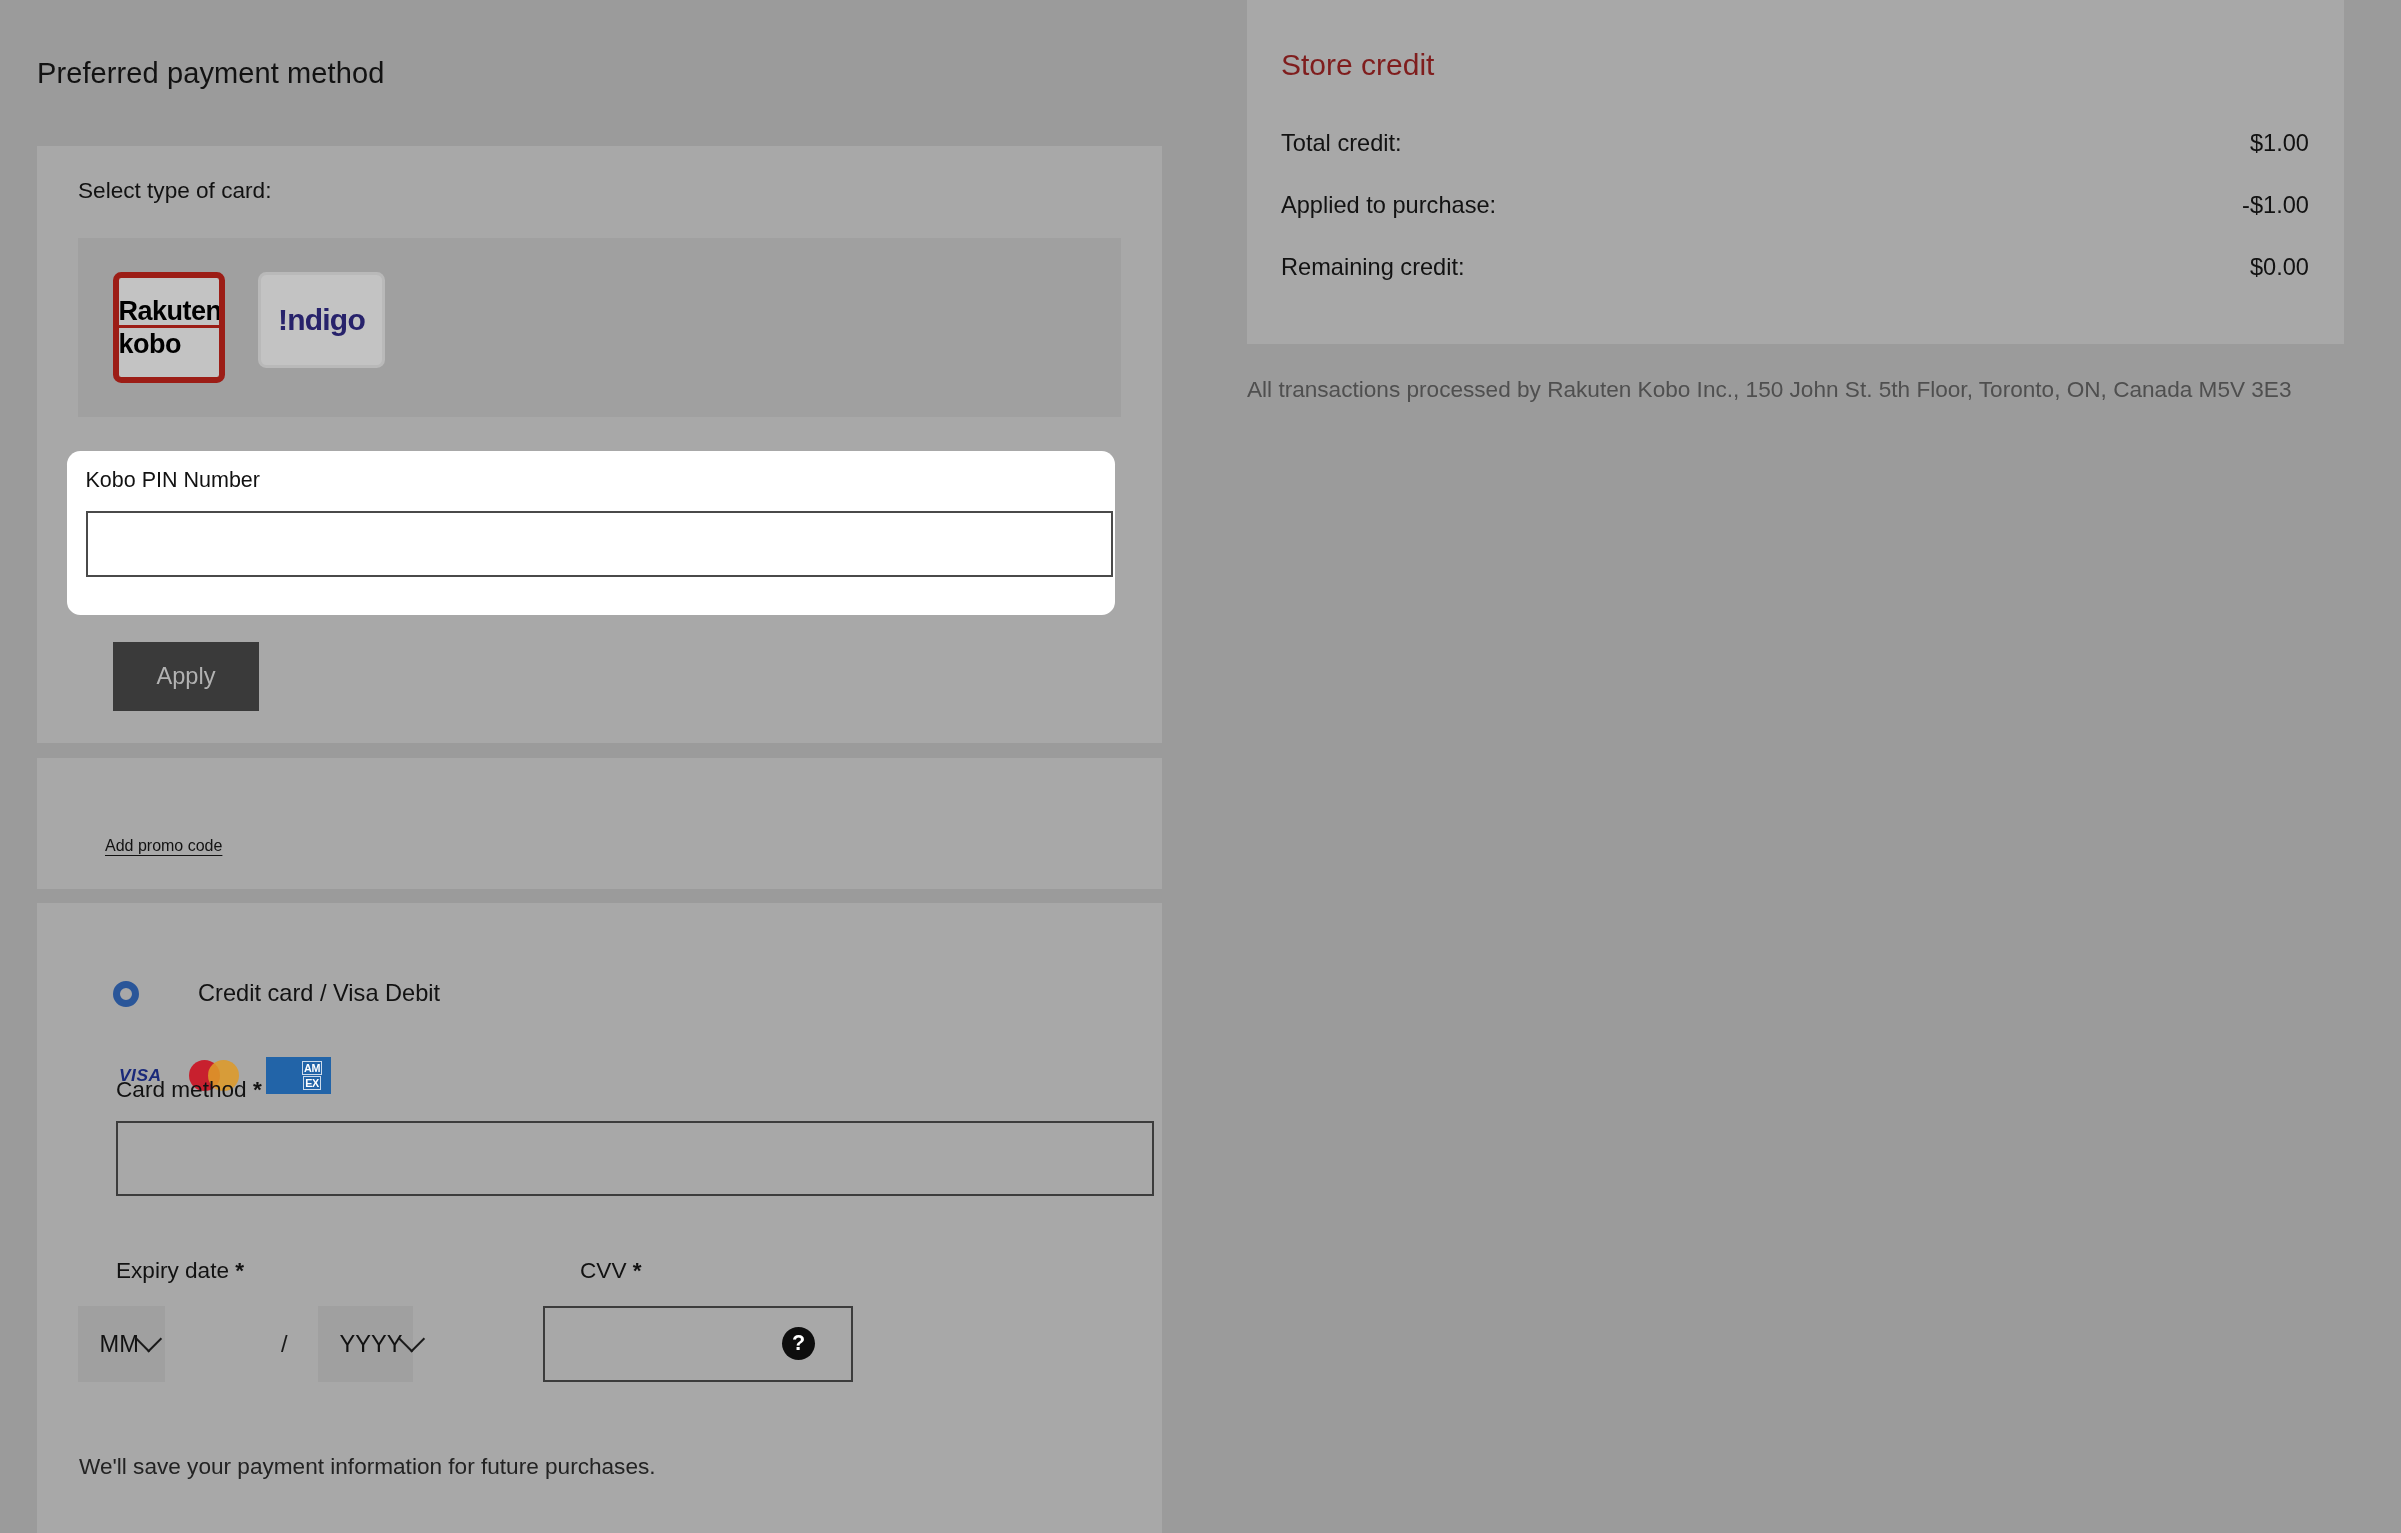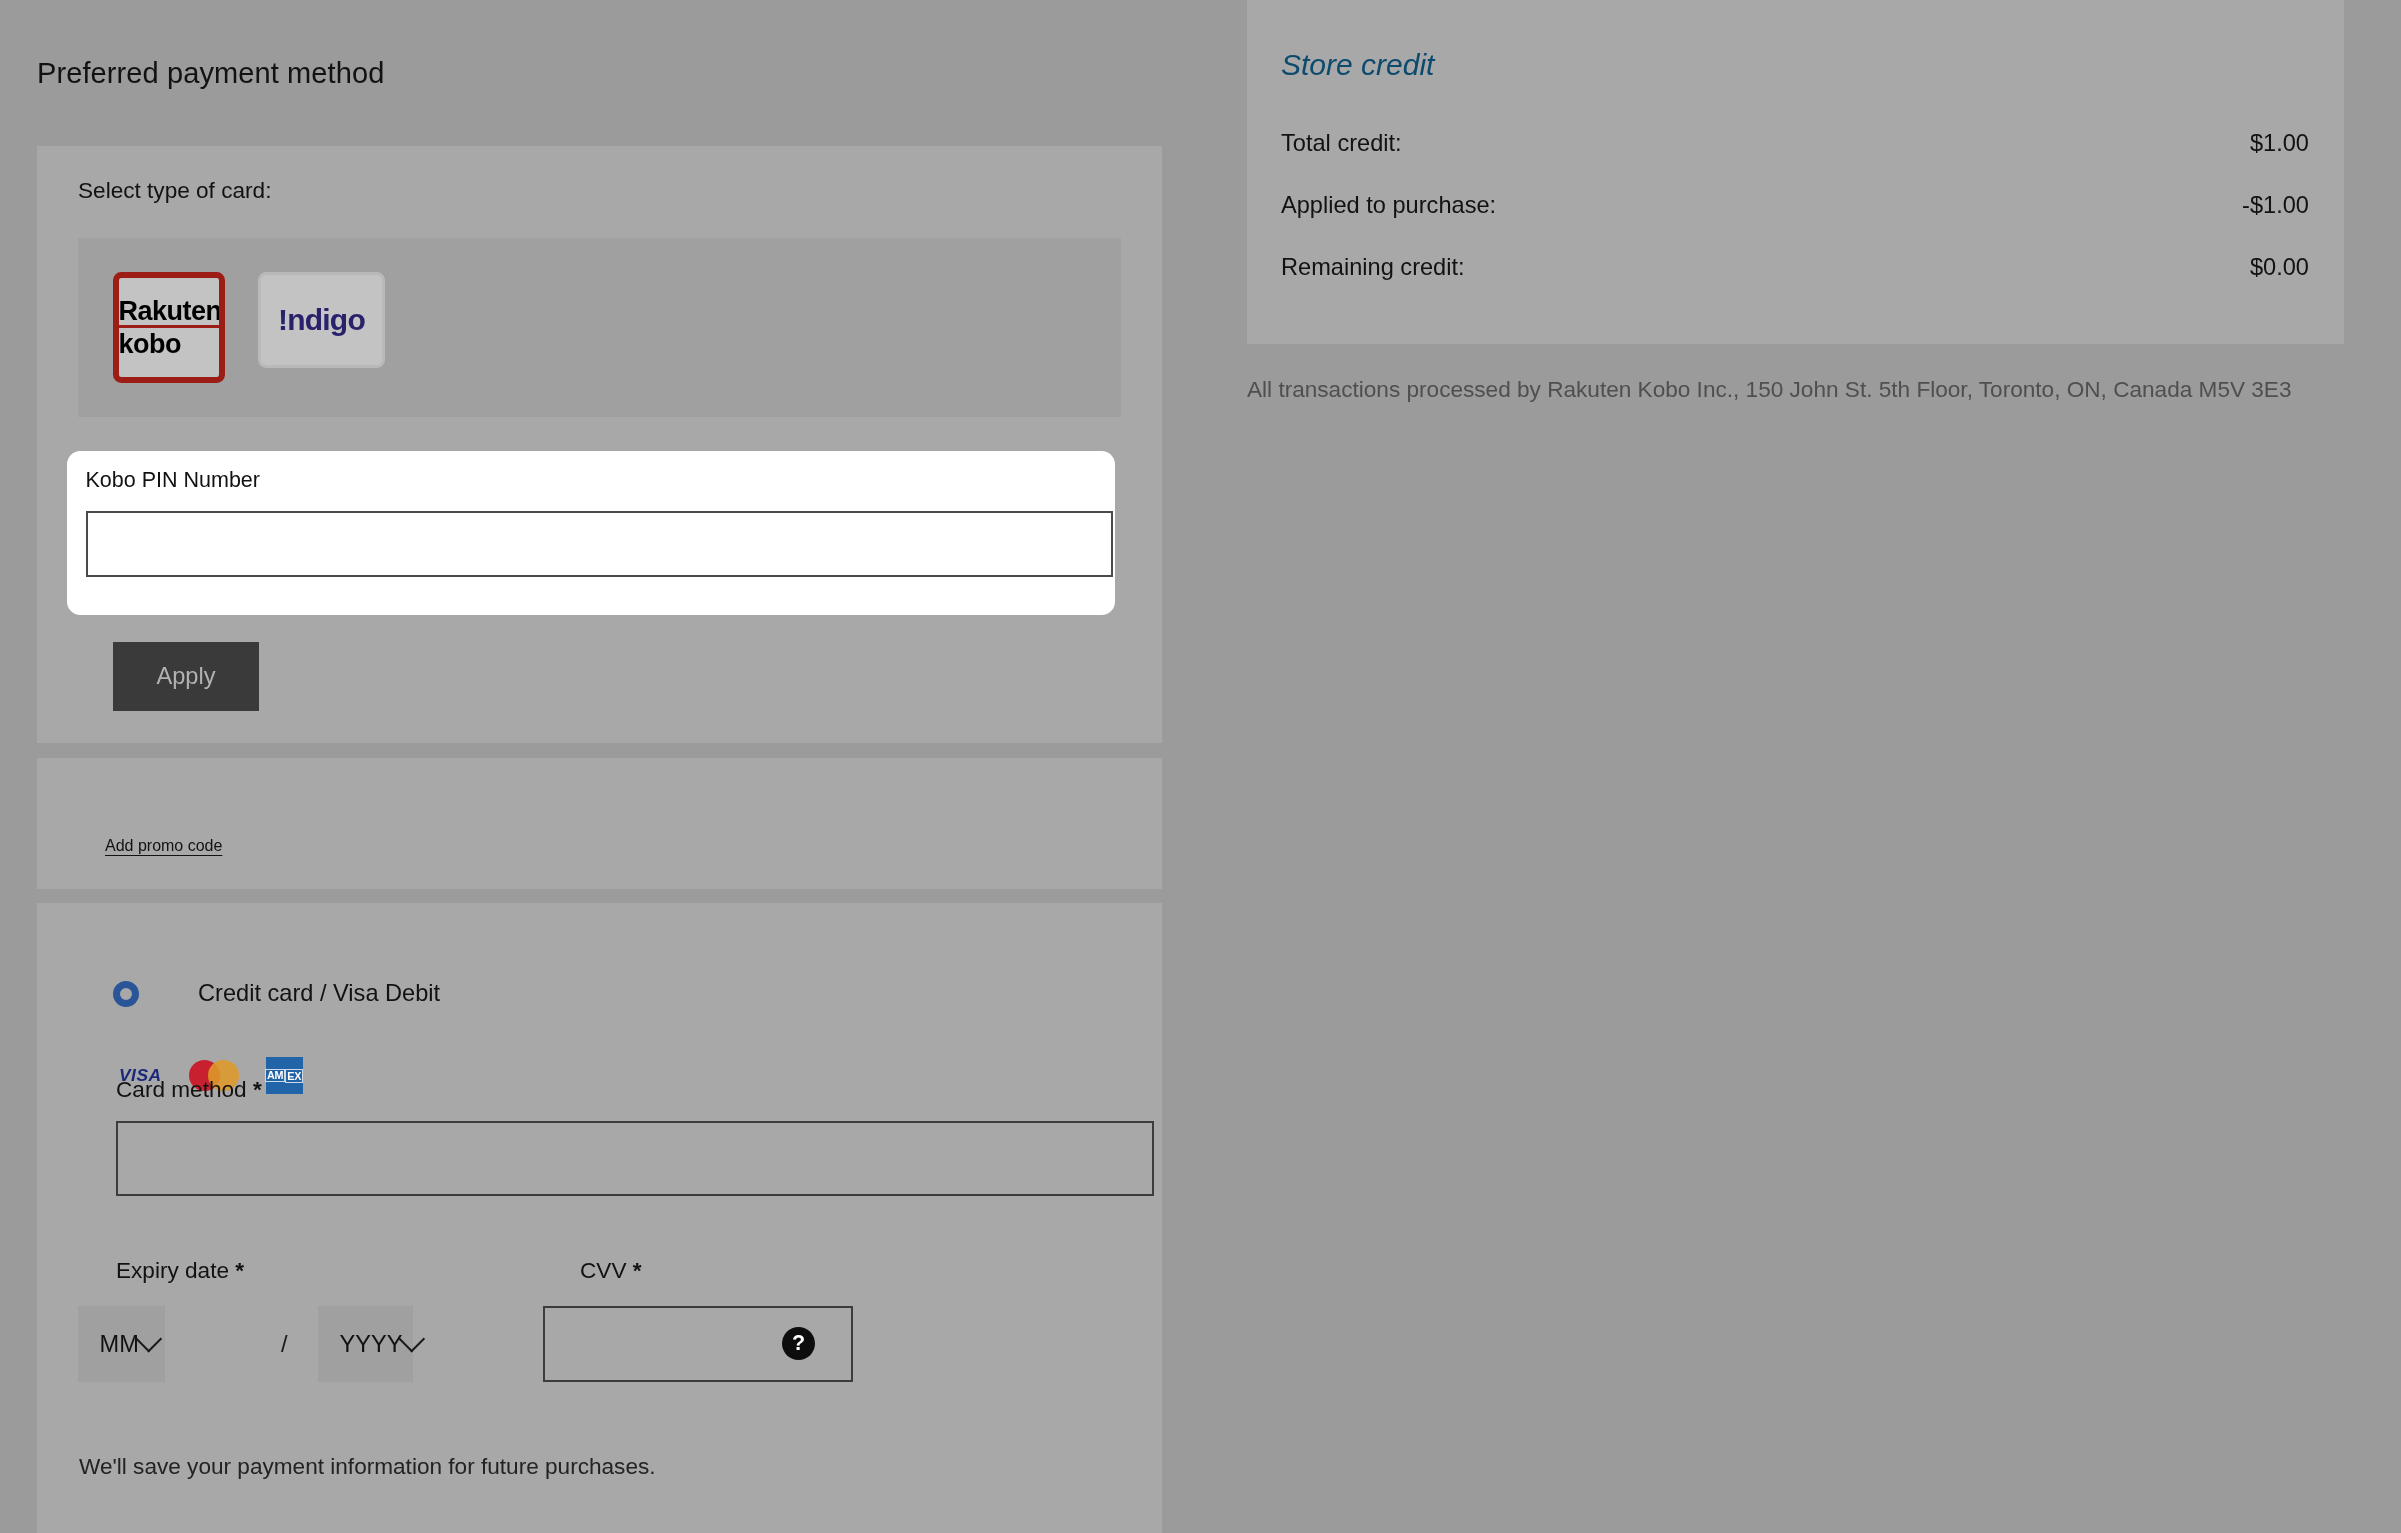--- a/index.html
+++ b/index.html
@@ -231,28 +231,29 @@
     border-radius: 50%;
     display: block;
   }
   .mc-logo .mc-red  { left: 0;  background: #c8202e; }
   .mc-logo .mc-gold { left: 19.5px; background: #dd9a29; opacity: 0.88; }
   .amex-logo {
     width: 37px;
     height: 37px;
     background: #2264a8;
     display: flex;
-    flex-direction: row;
+    flex-direction: column;
     align-items: center;
     justify-content: center;
     color: #ffffff;
     font-size: 10.8px;
     font-weight: 700;
     line-height: 1;
     letter-spacing: -0.3px;
+    padding-left: 28px;
   }
   .amex-logo span { display: block; border: 1px solid #cddbeb; padding: 0.5px 1px; }
   .amex-logo span + span { margin-top: 1px; }
 
   .field-label {
     position: absolute;
     font-size: 22.6px;
     line-height: 1.3;
     color: #121212;
   }
@@ -360,22 +361,21 @@
     height: 344px;
     background: #a8a8a8;
     box-sizing: border-box;
   }
   .credit-title {
     position: absolute;
     left: 34px;
     top: 47px;
     font-size: 30px;
     line-height: 1.2;
-    color: #0c4a6e;
-    font-style: italic;
+    color: #7f1d1d;
   }
   .credit-rows {
     position: absolute;
     left: 34px;
     top: 128px;
     width: 1028px;
   }
   .credit-row {
     display: flex;
     justify-content: space-between;

